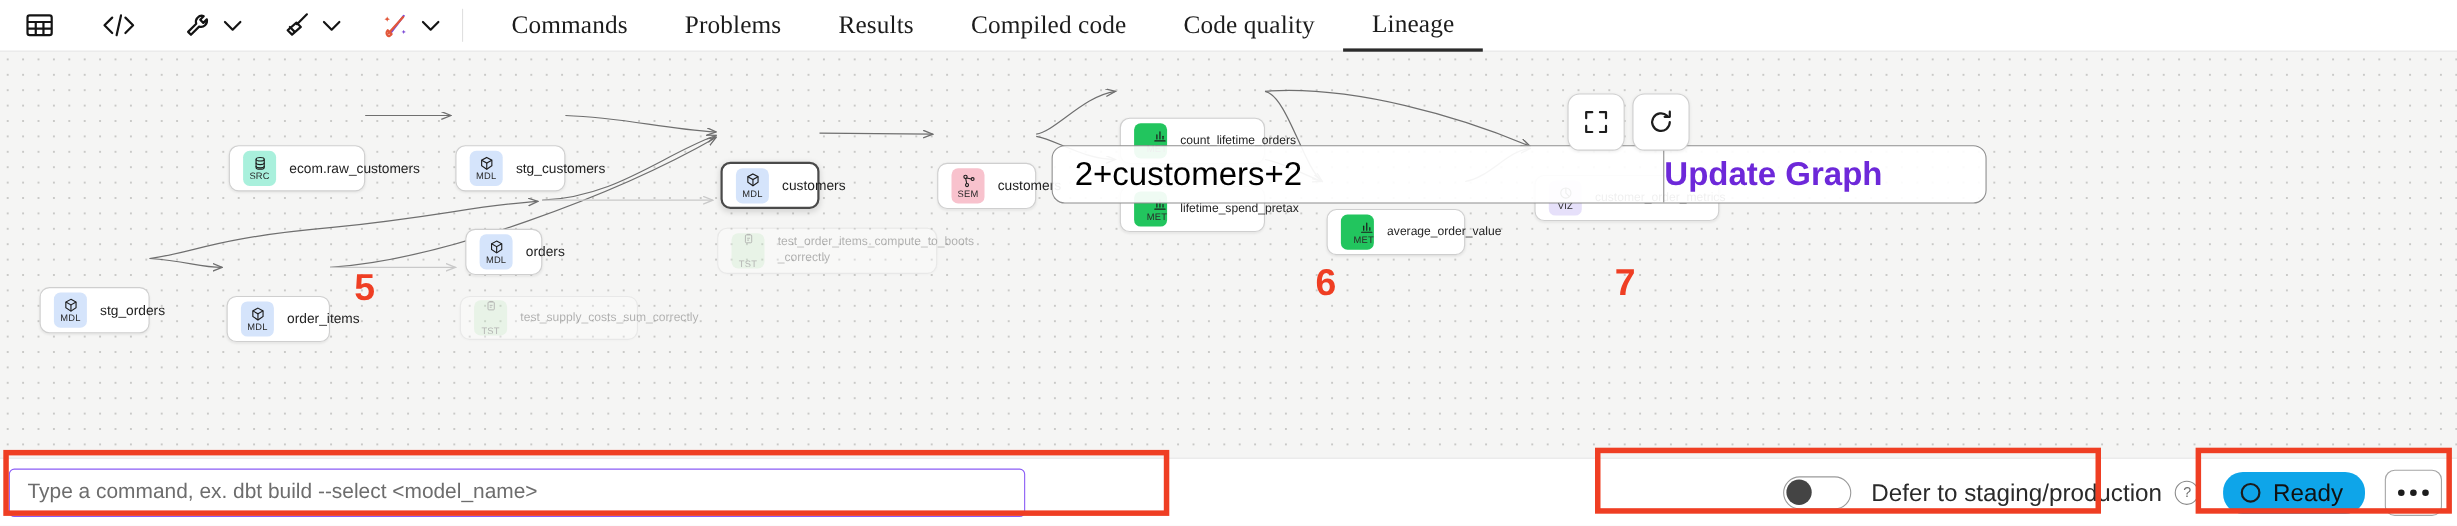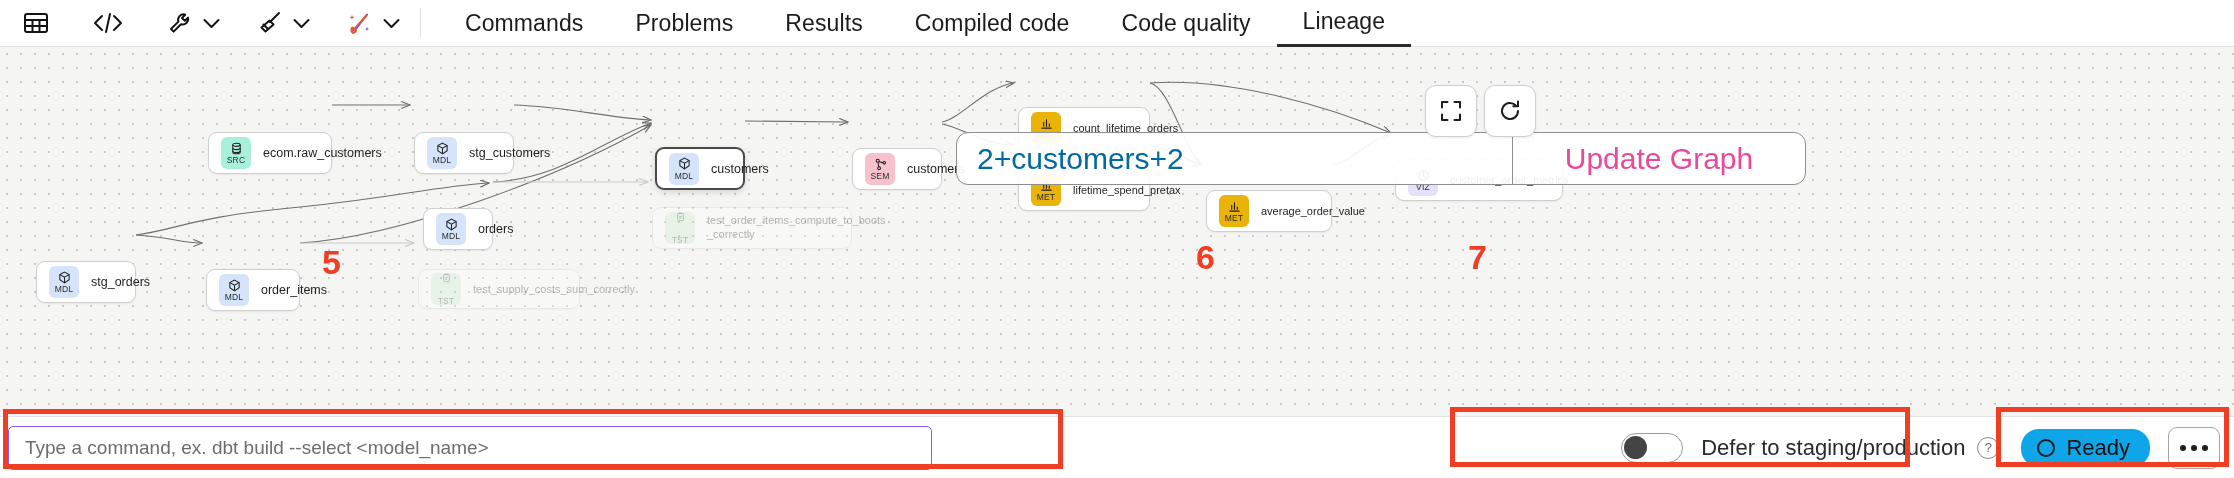--- a/index.html
+++ b/index.html
@@ -32,21 +32,21 @@
     width: 26px; height: 40px; display:flex; align-items:center; justify-content:center;
     cursor:pointer; margin-left:-6px;
   }
   .tool-sep {
     width: 1px; height: 30px; background: #e0e0e0; margin: 0 18px 0 14px;
   }
   .tabs { display:flex; align-items:flex-end; height:47px; }
   .tab {
     font-size: 23px; color: #1c1c1c; padding: 0 26px;
     height: 47px; display:flex; align-items:center; cursor:pointer;
-    white-space: nowrap; letter-spacing: .1px;
+    white-space: nowrap; letter-spacing: .1px; font-family: Liberation Serif, serif;
   }
   .tab.active { border-bottom: 3px solid #2b2b2b; font-weight: 400; }
 
   
   .canvas {
     position: absolute;
     left: 0; top: 47px; right: 0; bottom: 0;
     background-color: #f5f5f4;
     background-image: radial-gradient(#c9c9c7 1px, transparent 1.1px);
     background-size: 14px 14px;
@@ -71,21 +71,21 @@
     width: 30px; height: 32px; border-radius: 6px;
     display:flex; flex-direction:column; align-items:center; justify-content:center;
     flex: 0 0 auto;
     font-size: 8.5px; letter-spacing: .2px; color:#2a2a2a;
     line-height: 1;
   }
   .badge svg { display:block; margin-bottom: 1.5px; }
   .badge.src { background:#a9f0dc; }
   .badge.mdl { background:#d5e4fb; }
   .badge.sem { background:#f8c2cd; }
-  .badge.met { background:#eab308; }
+  .badge.met { background:#22c55e;align-items:flex-end; }
   .badge.tst { background:#cdf0cc;gap:12px; }
   .badge.viz { background:#e6e0fa; }
   .node-label {
     margin-left: 12px; font-size: 12.5px; color:#1f1f1f; white-space:nowrap;
   }
   .node.small .node-label { font-size: 11px; }
   .node-label.two { white-space: normal; line-height: 1.25; }
 
   
   .graph-overlay {
@@ -93,26 +93,26 @@
     left: 956px; top: 85px;
     width: 850px; height: 53px;
     background: rgba(255,255,255,.93);
     border: 1.5px solid #8e8e8e;
     border-radius: 12px;
     display: flex; align-items: center;
     z-index: 6;
   }
   .selector-text {
     flex: 1;
-    font-size: 30px; color:#0369a1; padding-left: 20px; white-space:nowrap;
+    font-size: 30px; color:#000000; padding-left: 20px; white-space:nowrap;
   }
   .overlay-div { width: 1.5px; align-self: stretch; background:#8e8e8e; }
   .update-graph {
-    width: 292px; text-align:center;
-    font-size: 30px; color:#ec4899; cursor:pointer; white-space:nowrap;
+    width: 292px; text-align:left;
+    font-size: 30px; color:#6d28d9; cursor:pointer; white-space:nowrap;font-weight:bold;
   }
 
   
   .canvas-ctrl {
     position: absolute;
     width: 52px; height: 52px;
     background:#fff; border:1px solid #cfcfcf; border-radius: 11px;
     display:flex; align-items:center; justify-content:center;
     box-shadow: 0 1px 3px rgba(0,0,0,.07);
     cursor:pointer; z-index: 7;

